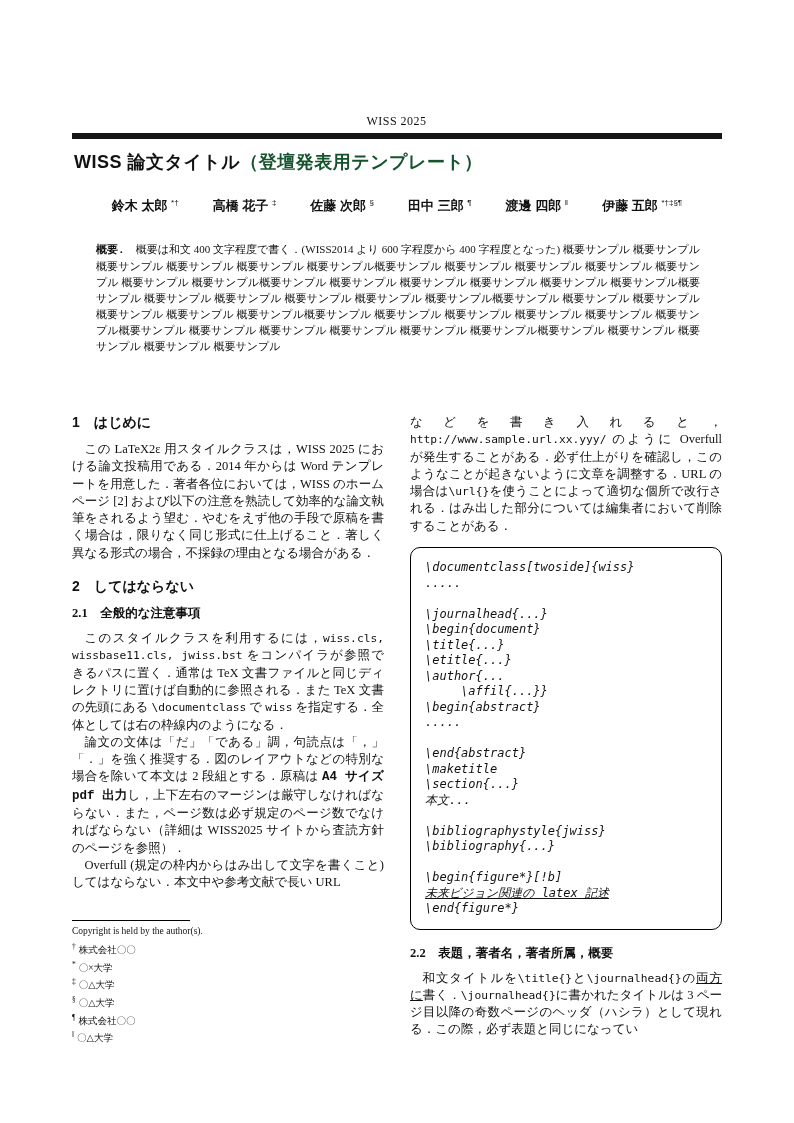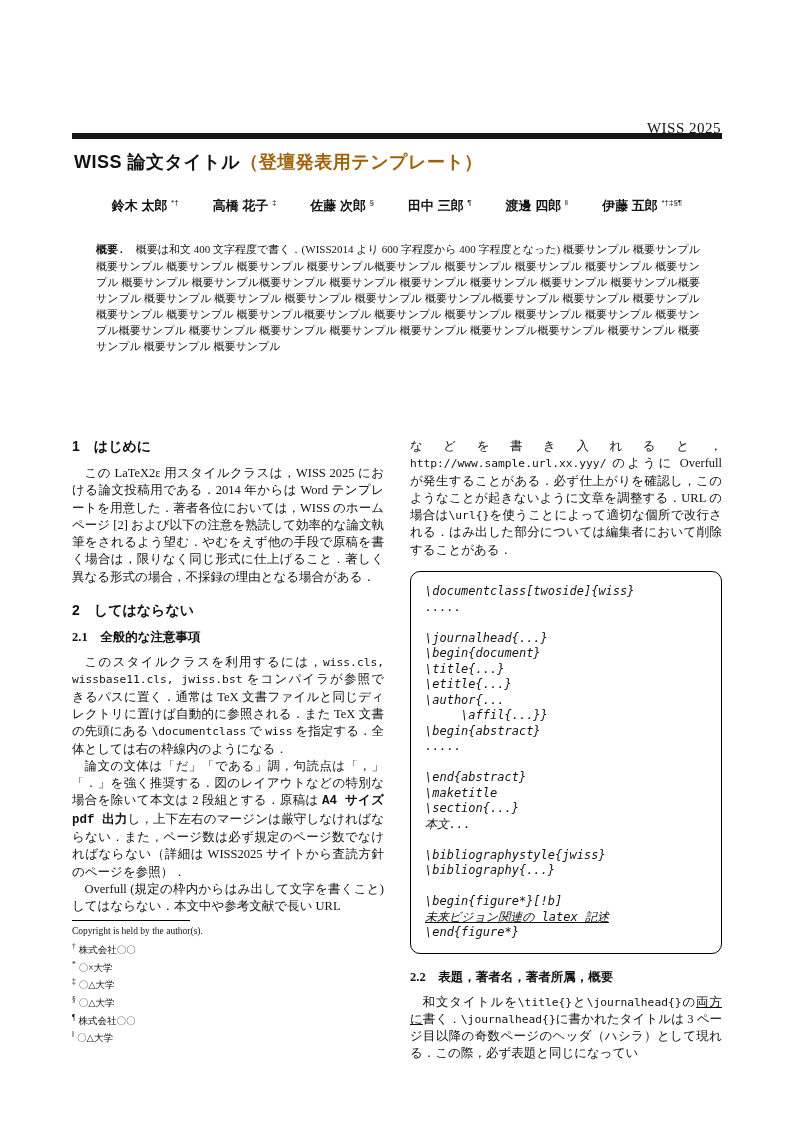--- a/index.html
+++ b/index.html
@@ -3,50 +3,50 @@
 <meta charset="utf-8">
 <style>
   * { box-sizing: border-box; margin: 0; padding: 0; }
   html, body { background: #e8e8e8; }
   body { font-family: "Liberation Serif", "DejaVu Serif", serif; color: #111; }
   .page {
     position: relative; width: 794px; height: 1123px;
     background: #ffffff; margin: 0 auto; overflow: hidden;
   }
   .running-head {
-    position: absolute; top: 120px; left: 72px; right: 73px;
-    text-align: right; font-size: 15px; letter-spacing: 0.5px;
+    position: absolute; top: 114px; left: 72px; right: 73px;
+    text-align: center; font-size: 12px; letter-spacing: 0.5px;
   }
   .title-rule {
     position: absolute; top: 133px; left: 72px; width: 650px; height: 6px;
     background: #161616;
   }
   .paper-title {
     position: absolute; top: 150px; left: 74px; width: 648px;
     font-family: "Liberation Sans", sans-serif; font-weight: bold;
     font-size: 18px; letter-spacing: 0.5px;
   }
-  .red { color: #a16207; }
+  .red { color: #14532d; }
   .authors {
     position: absolute; top: 197px; left: 72px; width: 650px;
     display: flex; justify-content: center; gap: 34px;
     font-family: "Liberation Sans", sans-serif; font-weight: bold; font-size: 13px;
     white-space: nowrap;
     align-items: flex-end;
   }
   .authors sup { font-size: 8px; font-weight: normal; }
   .abstract {
     position: absolute; top: 241px; left: 96px; width: 604px;
     font-size: 11px; line-height: 16px; text-align: justify;
   }
   .columns {
     position: absolute; top: 414px; left: 72px; width: 650px; height: 632px;
     display: flex; gap: 26px;
   }
-  .col { width: 312px; position: relative; margin-top: 24px; }
+  .col { width: 312px; position: relative; }
   .sec-h1 {
     font-family: "Liberation Sans", sans-serif; font-weight: bold;
     font-size: 14px; margin: 0 0 9px 0;
   }
   .sec-h1.mt { margin-top: 16px; }
   .sec-h2 {
     font-family: Liberation Serif, serif; font-weight: bold;
     font-size: 12.5px; margin: 0 0 8px 0;
   }
   .sec-h2.mt { margin-top: 15px; }

